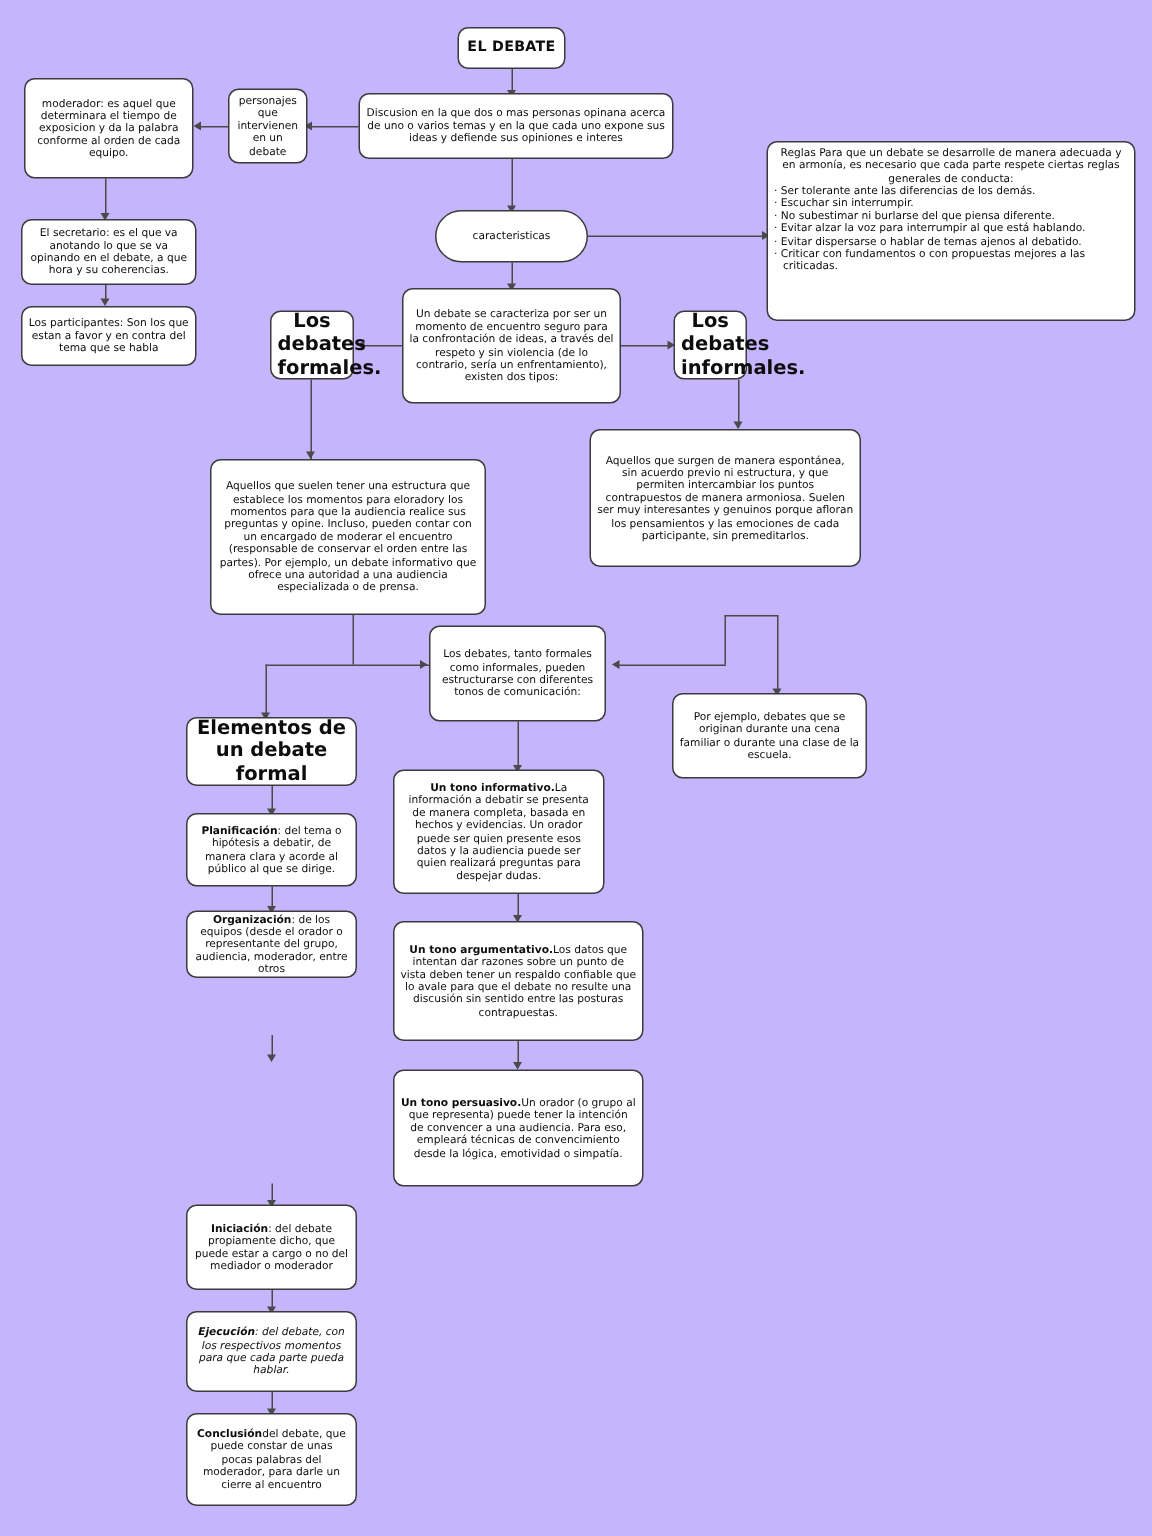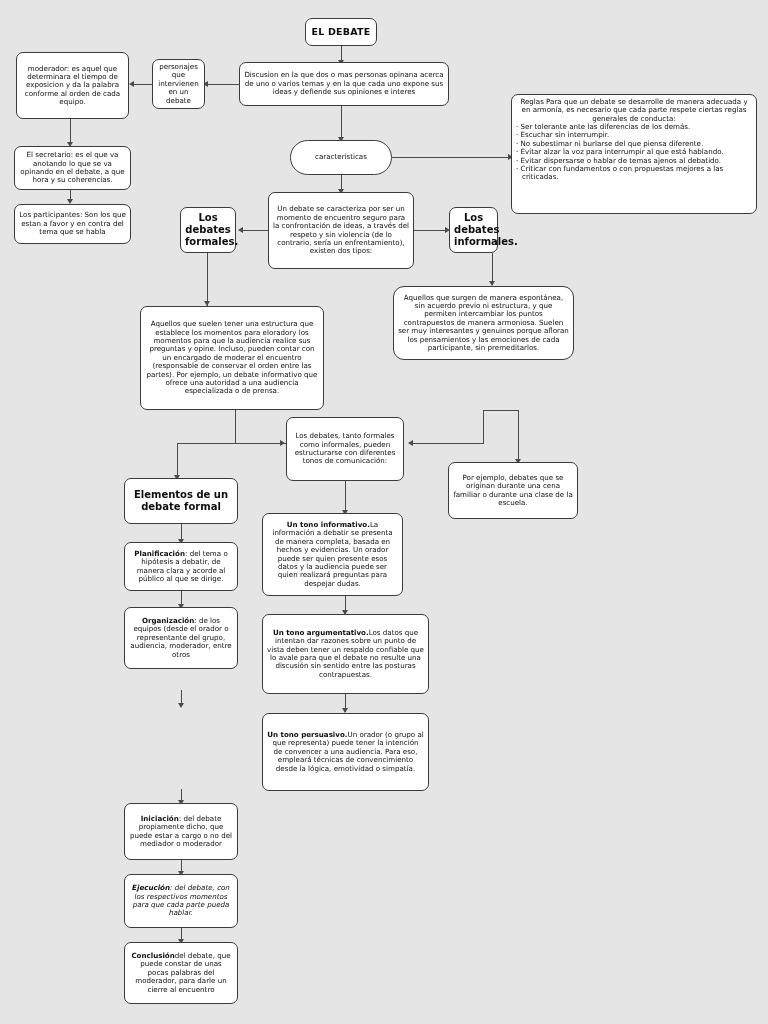--- a/index.html
+++ b/index.html
@@ -8,21 +8,21 @@
     padding: 0;
     background: #ffffff;
   }
   body {
     font-family: "DejaVu Sans", sans-serif;
   }
   #canvas {
     position: relative;
     width: 768px;
     height: 1024px;
-    background: #e5e5e5;
+    background: #c4b5fd;
     overflow: hidden;
   }
   .node {
     position: absolute;
     box-sizing: border-box;
     border: 1px solid #3b3b3b;
     border-radius: 7px;
     background: #ffffff;
     color: #0d0d0d;
     display: flex;
@@ -35,21 +35,21 @@
   }
   .node .inner {
     width: 100%;
   }
   .b { font-weight: bold; }
   .pill { border-radius: 18px; }
 
   
   .fs-title { font-size: 9.5px; font-weight: bold; letter-spacing: .2px; }
   .fs-md  { font-size: 7.1px; }
-  .fs-lg  { font-size: 10px; }
+  .fs-lg  { font-size: 13px; }
 
   
   .rules-head { text-align: center; display:block; }
   .rules-list {
     margin: 0; padding: 0; list-style: none; text-align: left;
   }
   .rules-list li { margin: 0; padding: 0 0 0 6px; text-indent: -6px; }
   .rules-list li::before { content: "· "; }
 
   
@@ -232,21 +232,21 @@
   </div>
 
   <div class="node fs-lg b" style="left:449px; top:207px; width:49px; height:46px;">
     <span class="inner">Los debates informales.</span>
   </div>
 
   <div class="node fs-md" style="left:124px; top:306px; width:184px; height:104px;margin-left:16px;">
     <span class="inner">Aquellos que suelen tener una estructura que establece los momentos para eloradory los momentos para que la audiencia realice sus preguntas y opine. Incluso, pueden contar con un encargado de moderar el encuentro (responsable de conservar el orden entre las partes). Por ejemplo, un debate informativo que ofrece una autoridad a una audiencia especializada o de prensa.</span>
   </div>
 
-  <div class="node fs-md" style="left:393px; top:286px; width:181px; height:74px;border-radius:11px;">
+  <div class="node fs-md" style="left:393px; top:286px; width:181px; height:92px;">
     <span class="inner">Aquellos que surgen de manera espontánea, sin acuerdo previo ni estructura, y que permiten intercambiar los puntos contrapuestos de manera armoniosa. Suelen ser muy interesantes y genuinos porque afloran los pensamientos y las emociones de cada participante, sin premeditarlos.</span>
   </div>
 
   <div class="node fs-md" style="left:286px; top:417px; width:118px; height:64px;">
     <span class="inner">Los debates, tanto formales como informales, pueden estructurarse con diferentes tonos de comunicación:</span>
   </div>
 
   <div class="node fs-md" style="left:448px; top:462px; width:130px; height:57px;">
     <span class="inner">Por ejemplo, debates que se originan durante una cena familiar o durante una clase de la escuela.</span>
   </div>
@@ -272,21 +272,21 @@
       <b>Un tono persuasivo.</b><span>Un orador (o grupo al que representa) puede tener la intención de convencer a una audiencia. Para eso, empleará técnicas de convencimiento desde la lógica, emotividad o simpatía.</span>
     </span>
   </div>
 
   <div class="node fs-md" style="left:124px; top:542px; width:114px; height:49px;">
     <span class="inner">
       <b>Planificación</b><span>: del tema o hipótesis a debatir, de manera clara y acorde al público al que se dirige.</span>
     </span>
   </div>
 
-  <div class="node fs-md" style="left:124px; top:607px; width:114px; height:62px;">
+  <div class="node fs-md" style="left:124px; top:607px; width:114px; height:45px;">
     <span class="inner">
       <b>Organización</b><span>: de los equipos (desde el orador o representante del grupo, audiencia, moderador, entre otros</span>
     </span>
   </div>
 
 
   <div class="node fs-md" style="left:124px; top:803px; width:114px; height:57px;">
     <span class="inner">
       <b>Iniciación</b><span>: del debate propiamente dicho, que puede estar a cargo o no del mediador o moderador</span>
     </span>

